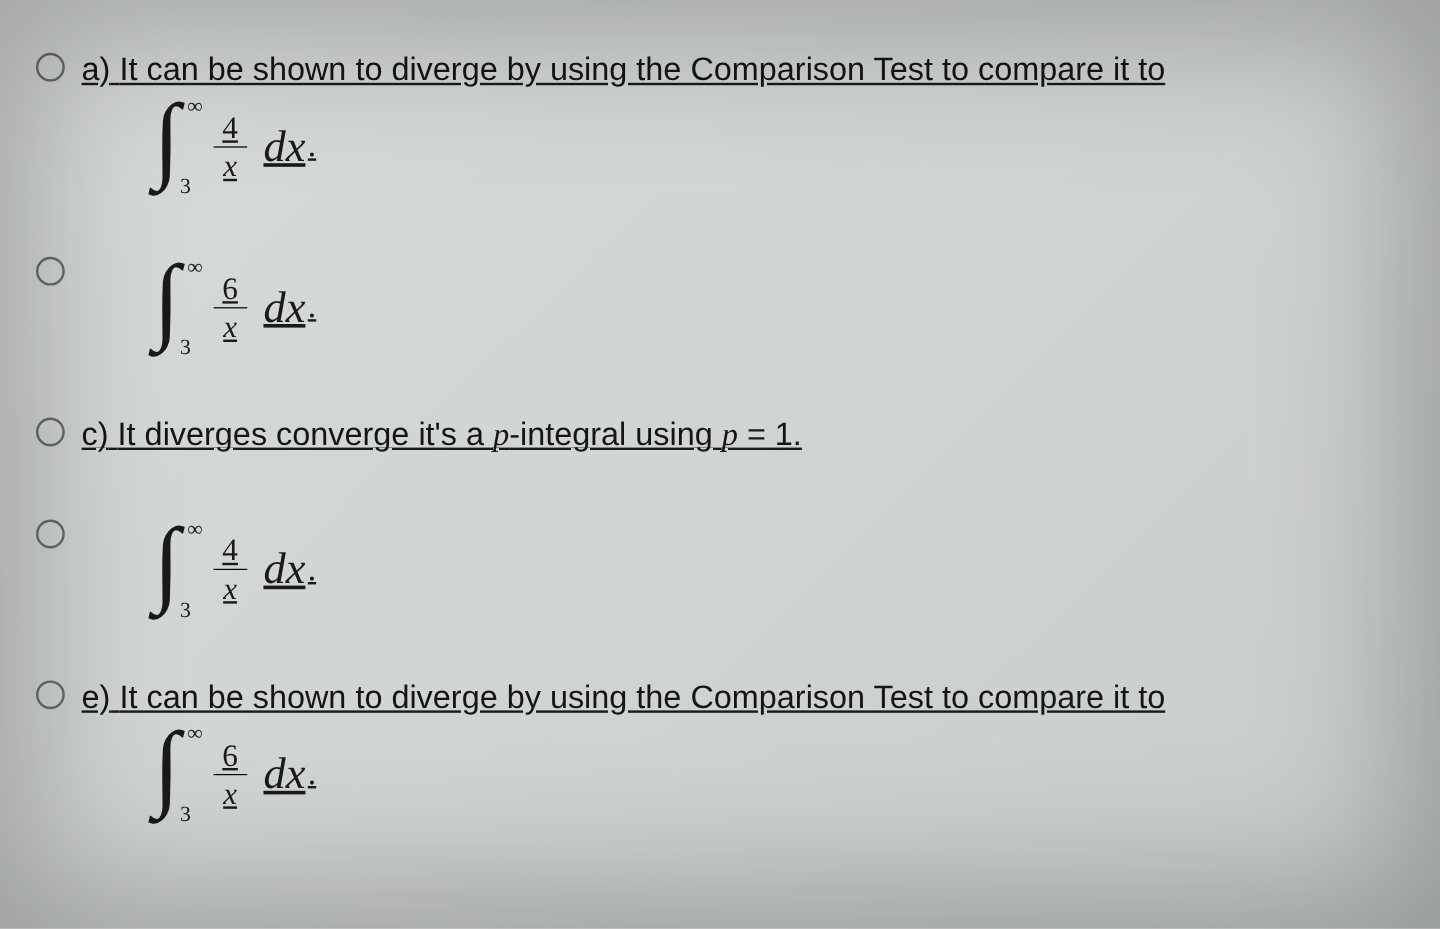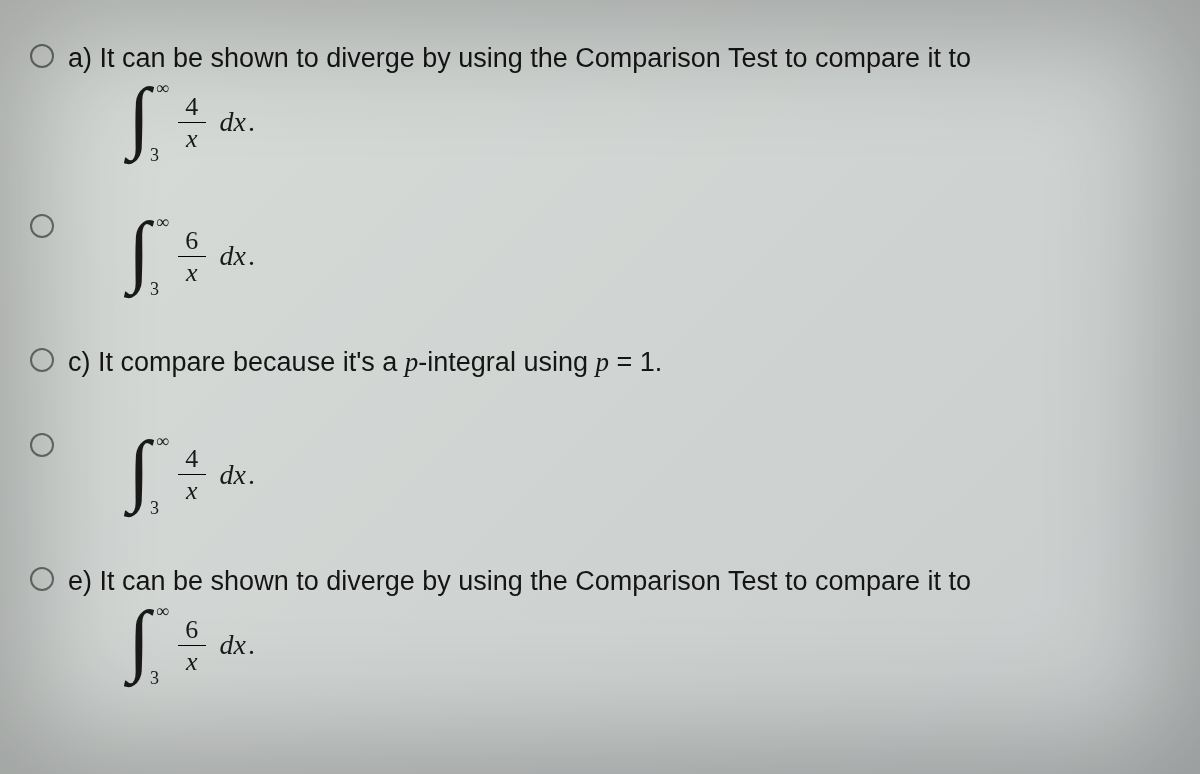--- a/index.html
+++ b/index.html
@@ -16,20 +16,21 @@
     position: relative;
   }
   .vignette {
     position: absolute;
     inset: 0;
     pointer-events: none;
     box-shadow: inset 0 0 120px 30px rgba(0,0,0,0.25);
   }
   .content {
     padding: 40px 10px 10px 30px;
+    text-decoration: underline;
   }
   .option {
     display: flex;
     align-items: flex-start;
     margin-bottom: 48px;
   }
   .radio {
     flex: 0 0 auto;
     width: 24px;
     height: 24px;
@@ -97,21 +98,21 @@
   }
   .frac .num {
     padding: 0 4px 2px 4px;
   }
   .frac .den {
     border-top: 1.5px solid #000;
     padding: 2px 8px 0 8px;
     font-style: italic;
   }
   .dx {
-    font-size: 28px;
+    font-size: 37px;
     font-style: italic;
     margin-left: 4px;
   }
   .dot {
     font-size: 28px;
     font-style: normal;
     margin-left: 2px;
   }
 </style>
 </head>
@@ -159,21 +160,21 @@
         <span class="dot">.</span>
       </div>
     </div>
   </div>
 
   <div class="option">
     <div class="radio"></div>
     <div class="option-body">
       <div class="option-text">
         <span class="label">c)</span>
-        <span>It compare because it's a </span><span class="ital">p</span><span>-integral using </span><span class="ital">p</span><span> = 1.</span>
+        <span>It diverges converge it's a </span><span class="ital">p</span><span>-integral using </span><span class="ital">p</span><span> = 1.</span>
       </div>
     </div>
   </div>
 
   <div class="option">
     <div class="radio"></div>
     <div class="option-body">
       <div class="integral-block">
         <span class="int-sym">
           <span class="int-glyph">∫</span>

